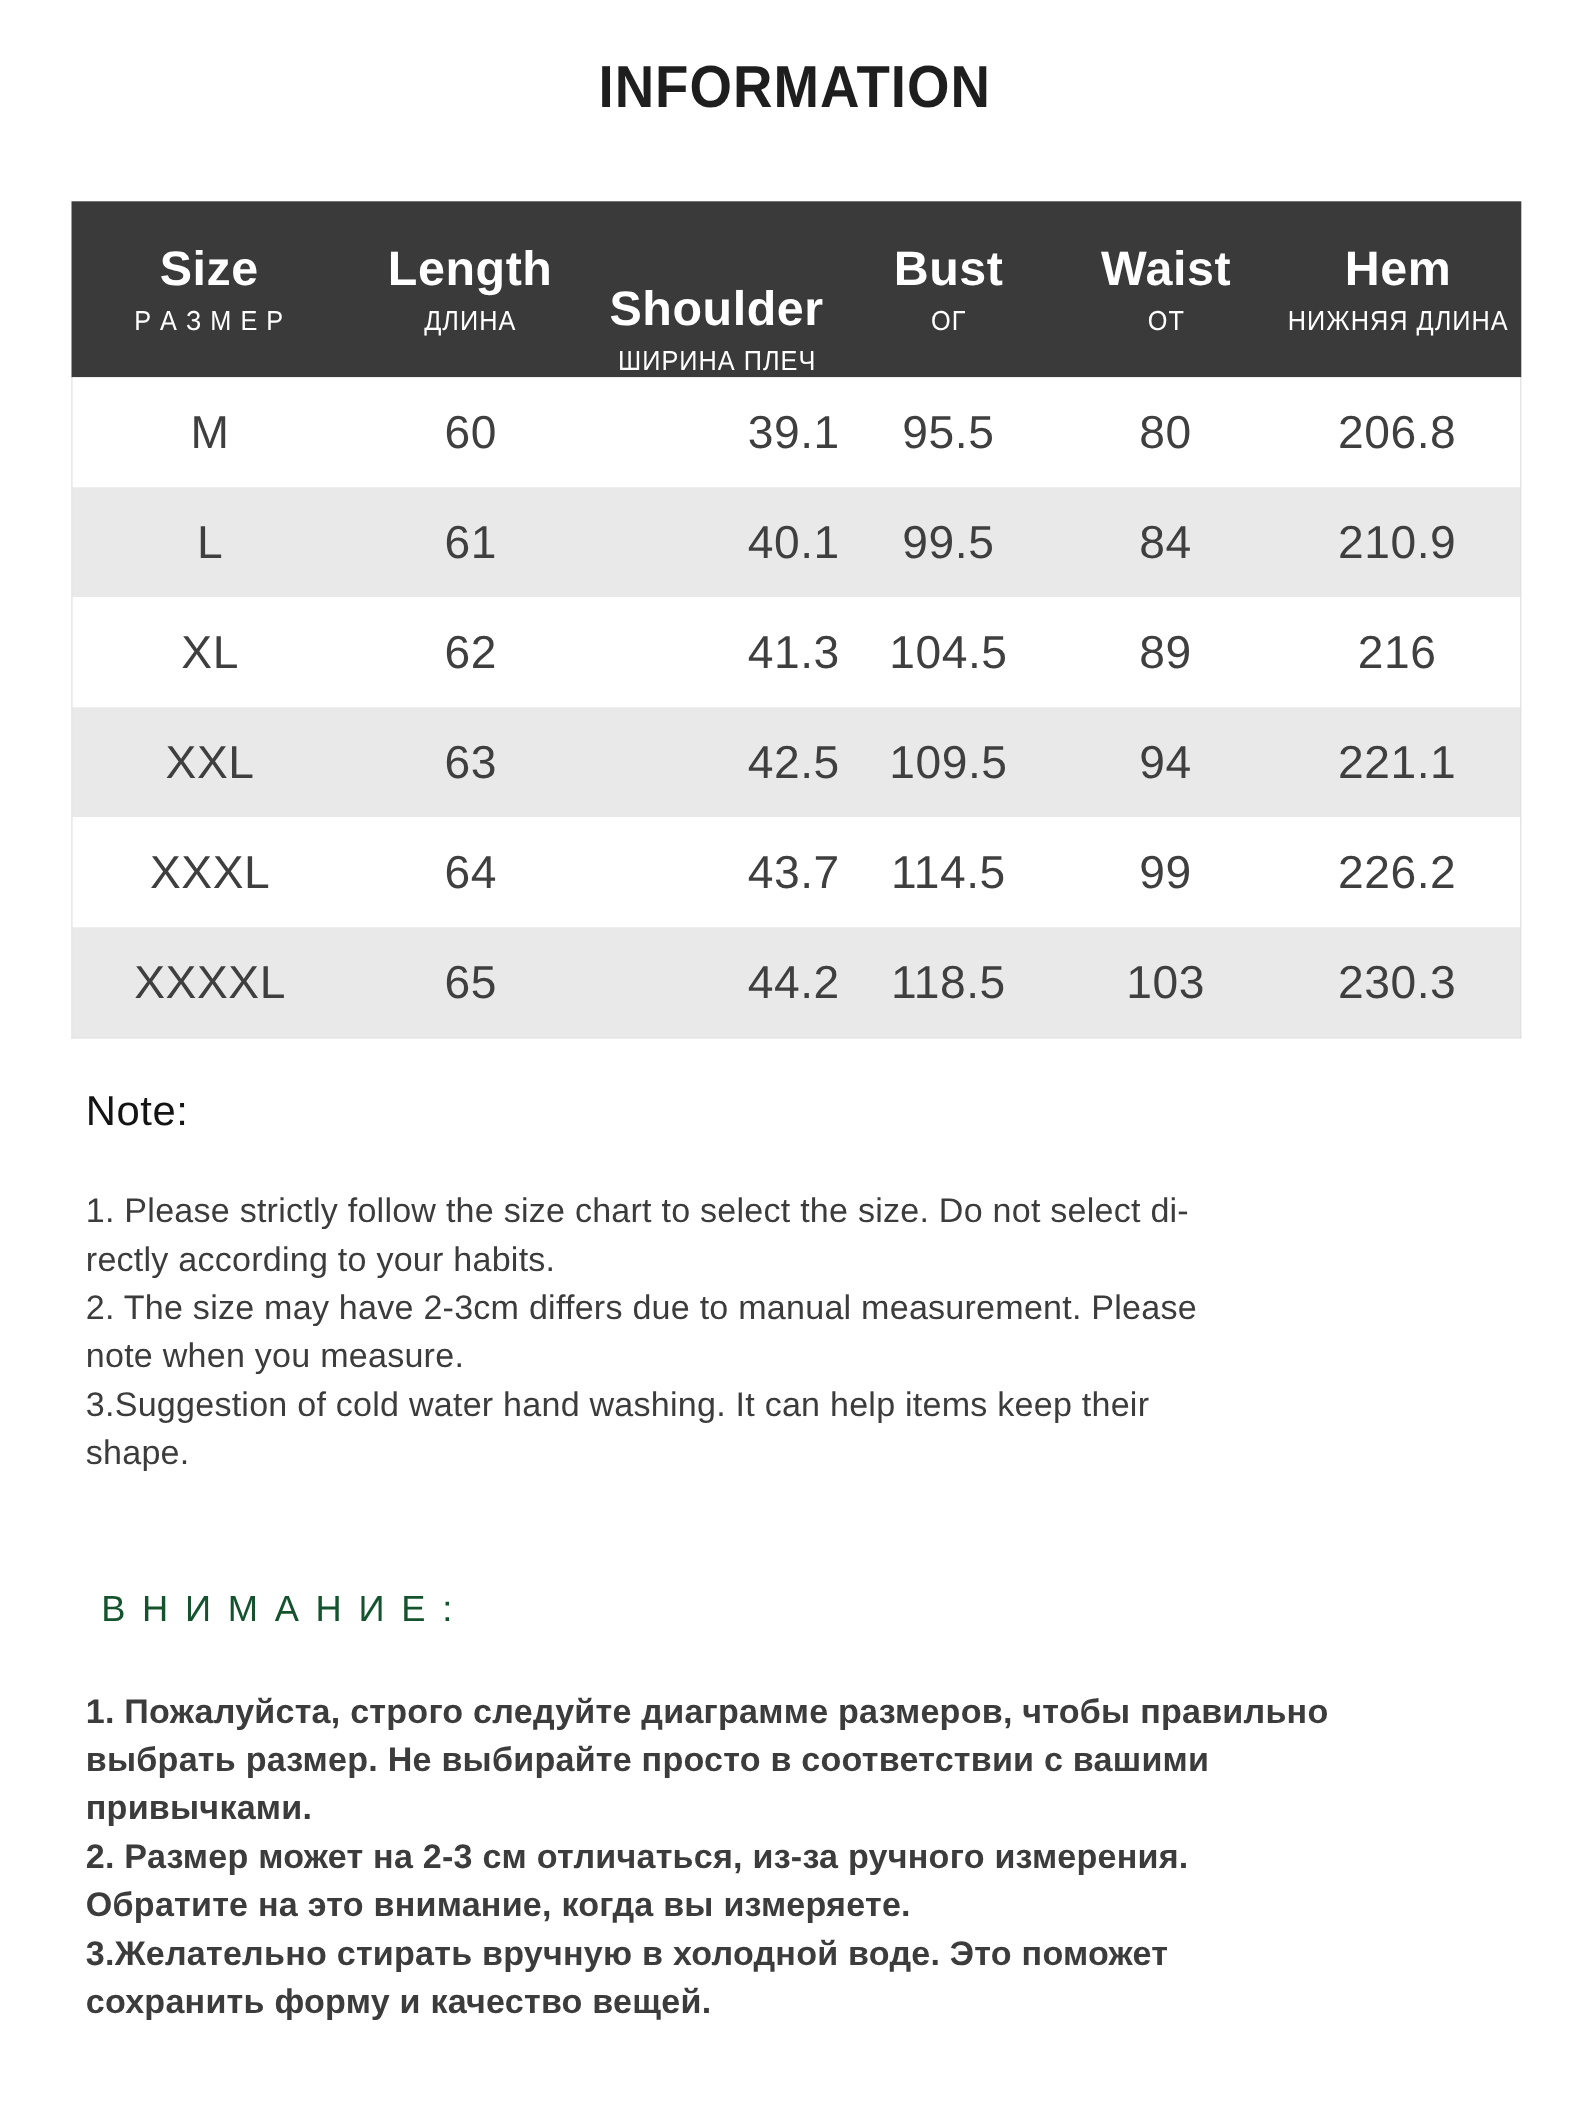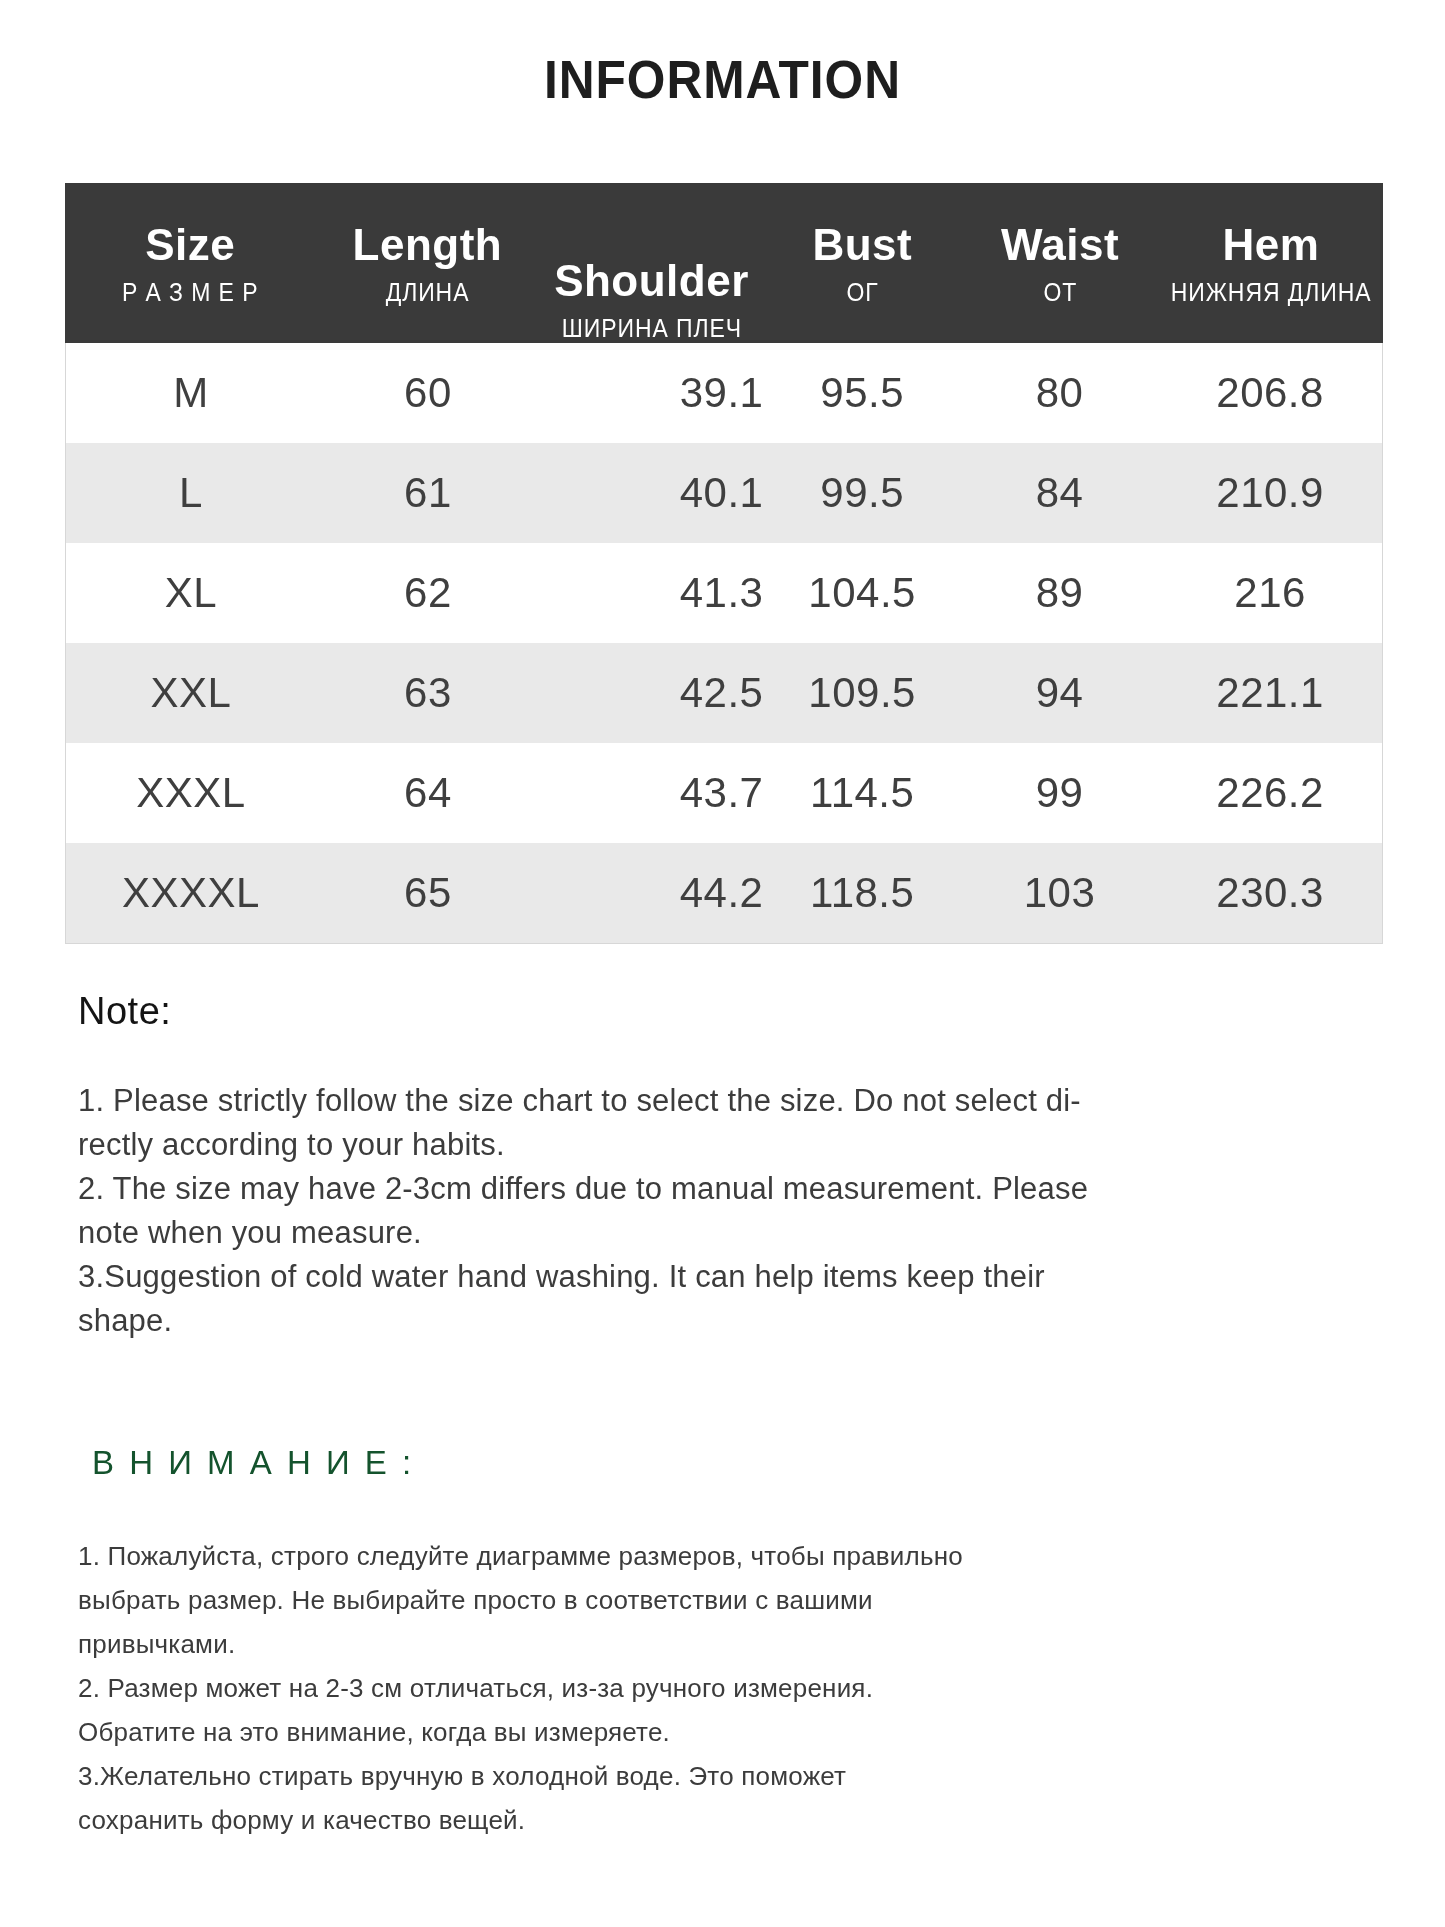--- a/index.html
+++ b/index.html
@@ -47,21 +47,21 @@
     margin:0 0 46px 0;
     font-size:38px;font-weight:400;color:#141414;letter-spacing:0.5px;
   }
   .note .line{font-size:31px;line-height:44px;font-weight:300;letter-spacing:0.2px;}
   
   .attention{position:absolute;left:78px;top:1444px;width:1320px;color:#3c3c3c;}
   .attention-heading{
     margin:0 0 52px 14px;
     font-size:33px;font-weight:500;color:#14532d;letter-spacing:3px;
   }
-  .attention .line{font-size:26px;line-height:44px;font-weight:400;letter-spacing:0.2px;}
+  .attention .line{font-size:31px;line-height:44px;font-weight:700;letter-spacing:0.2px;}
 </style>
 </head>
 <body>
 
 <div class="page">
 
   <h1 class="title">INFORMATION</h1>
 
   <div class="size-table">
     <div class="thead">

